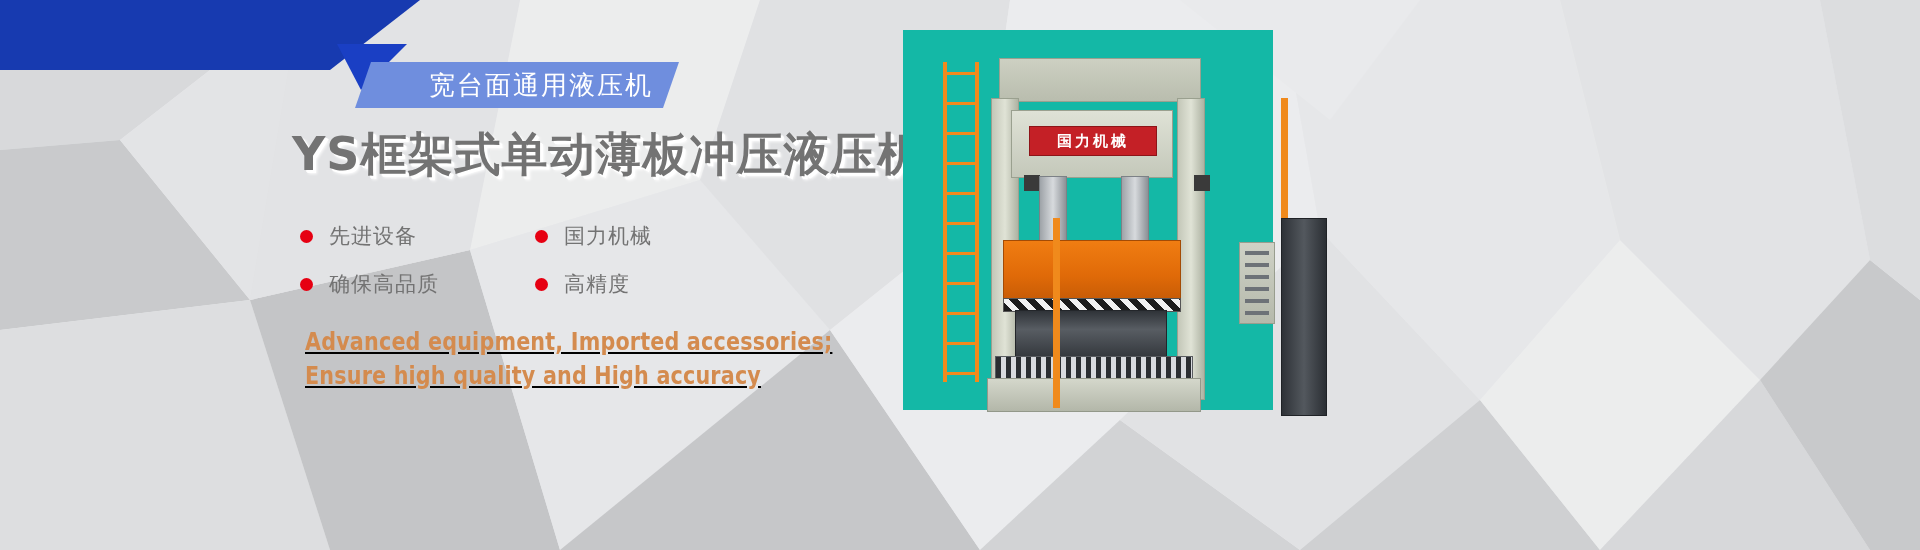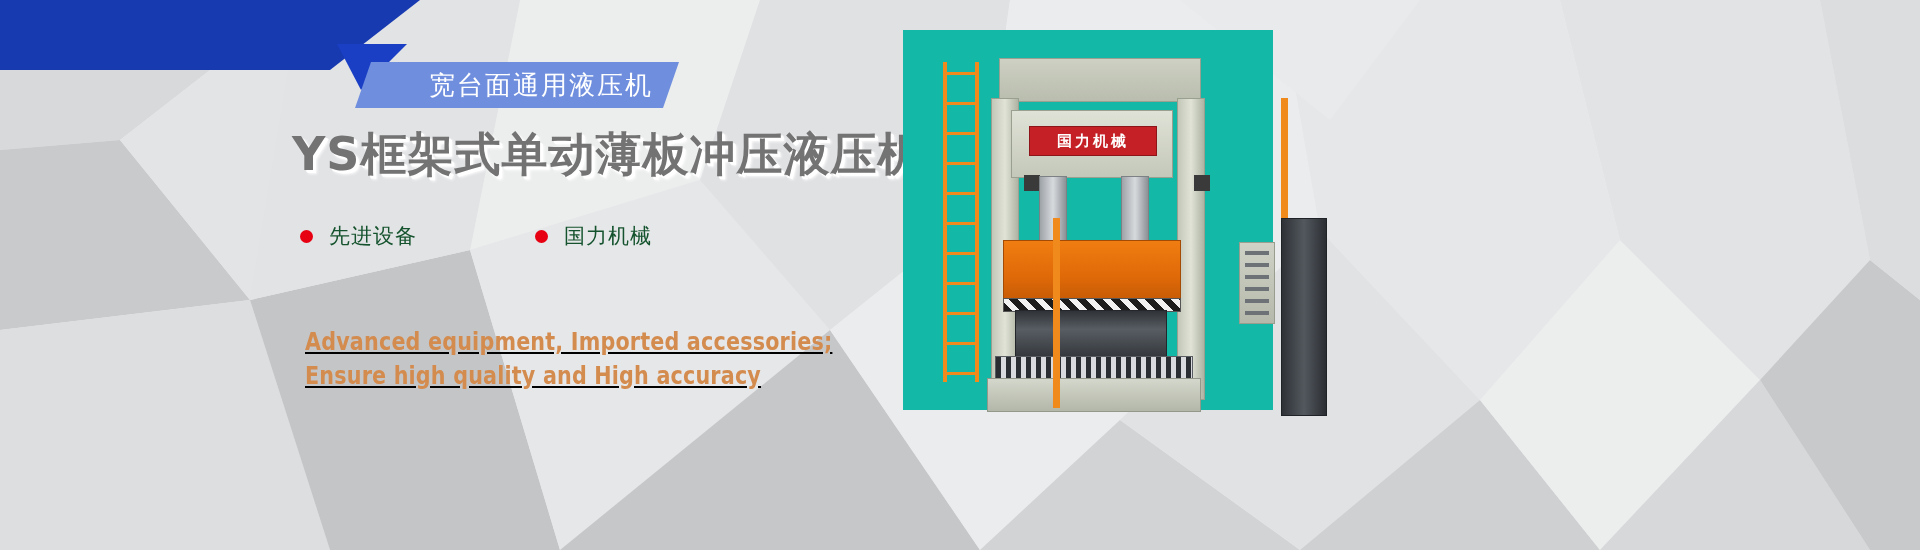--- a/index.html
+++ b/index.html
@@ -66,21 +66,21 @@
     width:480px;
   }
   .brow{display:flex;margin-bottom:20px;}
   .bcell{display:flex;align-items:center;width:235px;}
   .dot{
     width:13px;height:13px;border-radius:50%;
     background:#e60012;margin-right:16px;flex:none;
     box-shadow:0 0 0 0 rgba(0,0,0,0);
   }
   .blabel{
-    font-size:21px;color:#14532d;letter-spacing:1px;
+    font-size:21px;color:#737373;letter-spacing:1px;
     font-family:"DejaVu Sans","Liberation Sans",sans-serif;
     white-space:nowrap;
   }
 
   
   .tagline{
     position:absolute;left:305px;top:325px;text-decoration:underline;
   }
   .tagline div{
     font-family:"DejaVu Sans Condensed","Liberation Sans Narrow","Liberation Sans",sans-serif;
@@ -244,20 +244,30 @@
 
   <div class="bullets">
     <div class="brow">
       <div class="bcell">
         <span class="dot"></span>
         <span class="blabel">先进设备</span>
       </div>
       <div class="bcell">
         <span class="dot"></span>
         <span class="blabel">国力机械</span>
+      </div>
+    </div>
+    <div class="brow">
+      <div class="bcell">
+        <span class="dot"></span>
+        <span class="blabel">确保高品质</span>
+      </div>
+      <div class="bcell">
+        <span class="dot"></span>
+        <span class="blabel">高精度</span>
       </div>
     </div>
   </div>
 
   <div class="tagline">
     <div>Advanced equipment, Imported accessories;</div>
     <div>Ensure high quality and High accuracy</div>
   </div>
 
   <div class="photo-card">

